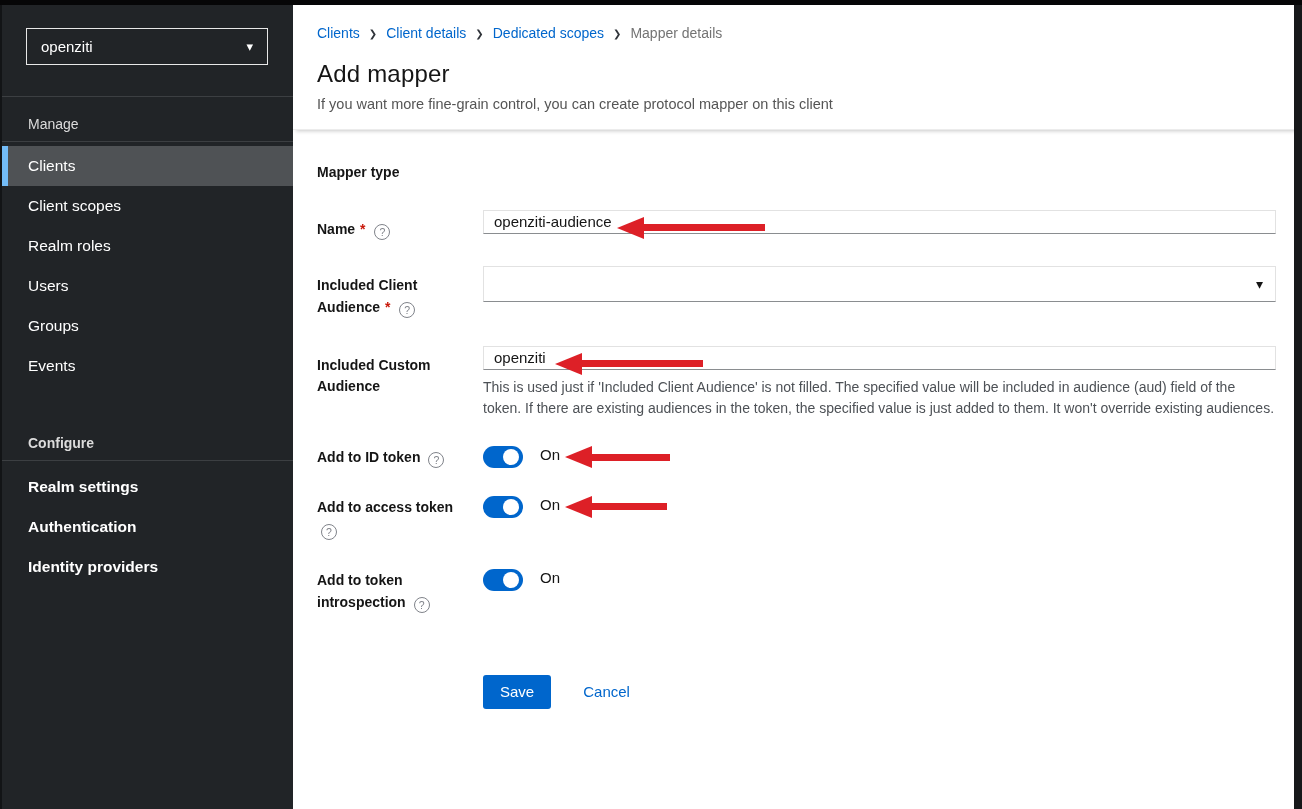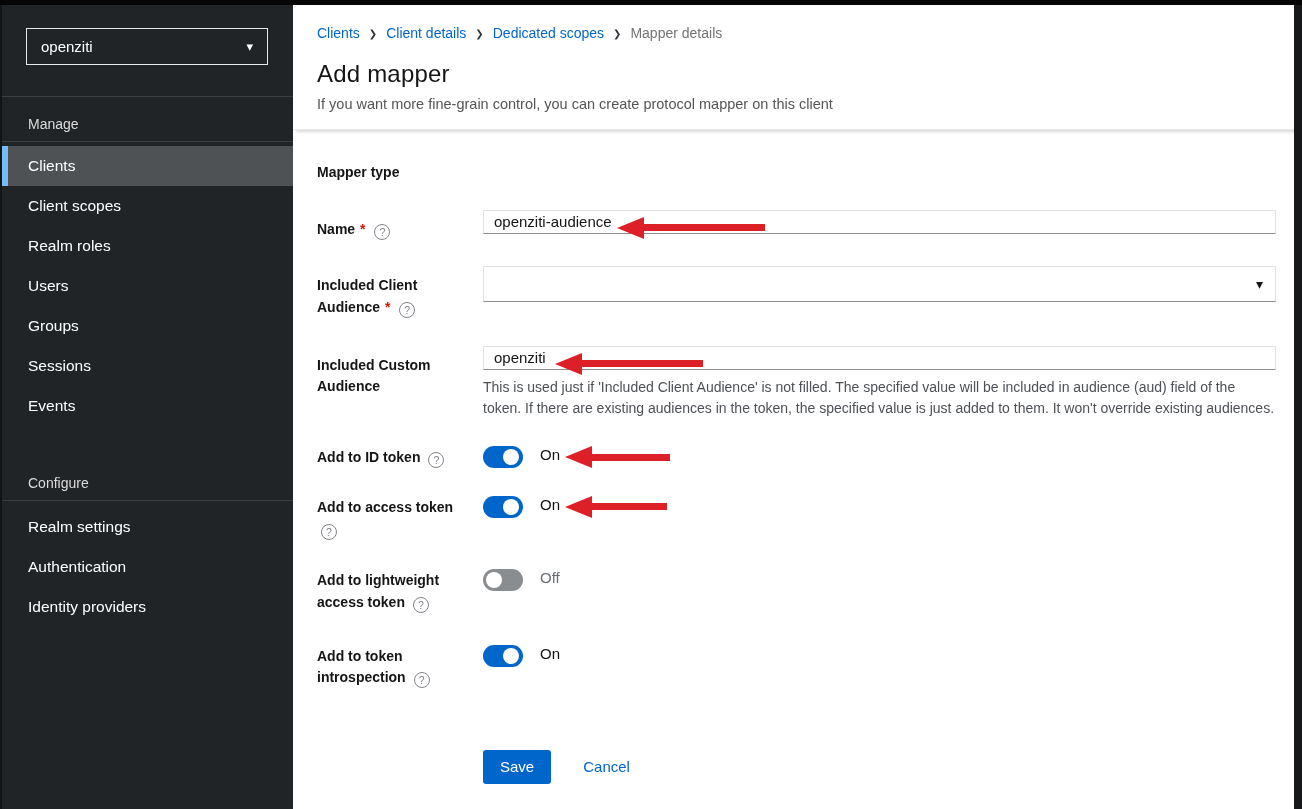--- a/index.html
+++ b/index.html
@@ -16,21 +16,21 @@
     display:flex; flex-direction:column; color:#fff; }
   .realm-select { margin:28px 25px 0 24px; height:37px; border:1px solid #e8e8e8;
     display:flex; align-items:center; padding:0 14px; cursor:pointer; font-size:15px; }
   .realm-caret { margin-left:auto; font-size:13px; color:#fff; }
   .sb-divider { border-top:1px solid #3c3f42; margin-top:31px; }
   .section-title { padding:19px 26px 9px; font-size:14px; color:#dcdcdc; }
   .nav-list { list-style:none; border-top:1px solid #3c3f42; padding-top:4px; }
   .nav-item { height:40px; line-height:40px; padding-left:26px; font-size:15.5px;
     color:#fff; cursor:pointer; }
   .nav-item.selected { background:#4f5255; border-left:6px solid #73bcf7; padding-left:20px; }
-  .configure-block { margin-top:30px; }
+  .configure-block { margin-top:30px;font-weight:bold; }
   .configure-block .nav-list { padding-top:6px; }
 
   
   .main { flex:1; display:flex; flex-direction:column; background:#fff; margin-top:5px; }
   .page-header { padding:20px 24px 17px 24px; background:#fff;
     border-bottom:1px solid #ececec; box-shadow:0 4px 4px -3px rgba(3,3,3,0.22); }
   .breadcrumb { display:flex; align-items:center; gap:9px; font-size:14px; }
   .crumb-link { color:#0066cc; text-decoration:none; cursor:pointer; }
   .crumb-current { color:#737373; }
   .crumb-sep { font-size:10px; color:#30343a; padding-top:1px; }
@@ -101,21 +101,20 @@
     </div>
     <div class="sb-divider"></div>
 
     <div class="section-title">Manage</div>
     <ul class="nav-list">
       <li class="nav-item selected">Clients</li>
       <li class="nav-item">Client scopes</li>
       <li class="nav-item">Realm roles</li>
       <li class="nav-item">Users</li>
       <li class="nav-item">Groups</li>
-      <li class="nav-item">Sessions</li>
       <li class="nav-item">Events</li>
     </ul>
 
     <div class="configure-block">
       <div class="section-title">Configure</div>
       <ul class="nav-list">
         <li class="nav-item">Realm settings</li>
         <li class="nav-item">Authentication</li>
         <li class="nav-item">Identity providers</li>
       </ul>
@@ -219,32 +218,20 @@
             <div class="knob"></div>
           </div>
           <span class="toggle-state on">On</span>
           <div class="arrow on-toggle" style="left:82px; width:102px;">
             <div class="arrow-head"></div>
             <div class="arrow-shaft"></div>
           </div>
         </div>
       </div>
 
-      <div class="form-row row-toggle-3">
-        <div class="form-label toggles-label">
-          <span>Add to lightweight access token</span>
-          <span class="help-icon">?</span>
-        </div>
-        <div class="form-field toggle-field">
-          <div class="toggle off">
-            <div class="knob"></div>
-          </div>
-          <span class="toggle-state off">Off</span>
-        </div>
-      </div>
 
       <div class="form-row">
         <div class="form-label toggles-label">
           <span>Add to token introspection</span>
           <span class="help-icon">?</span>
         </div>
         <div class="form-field toggle-field">
           <div class="toggle on">
             <div class="knob"></div>
           </div>

